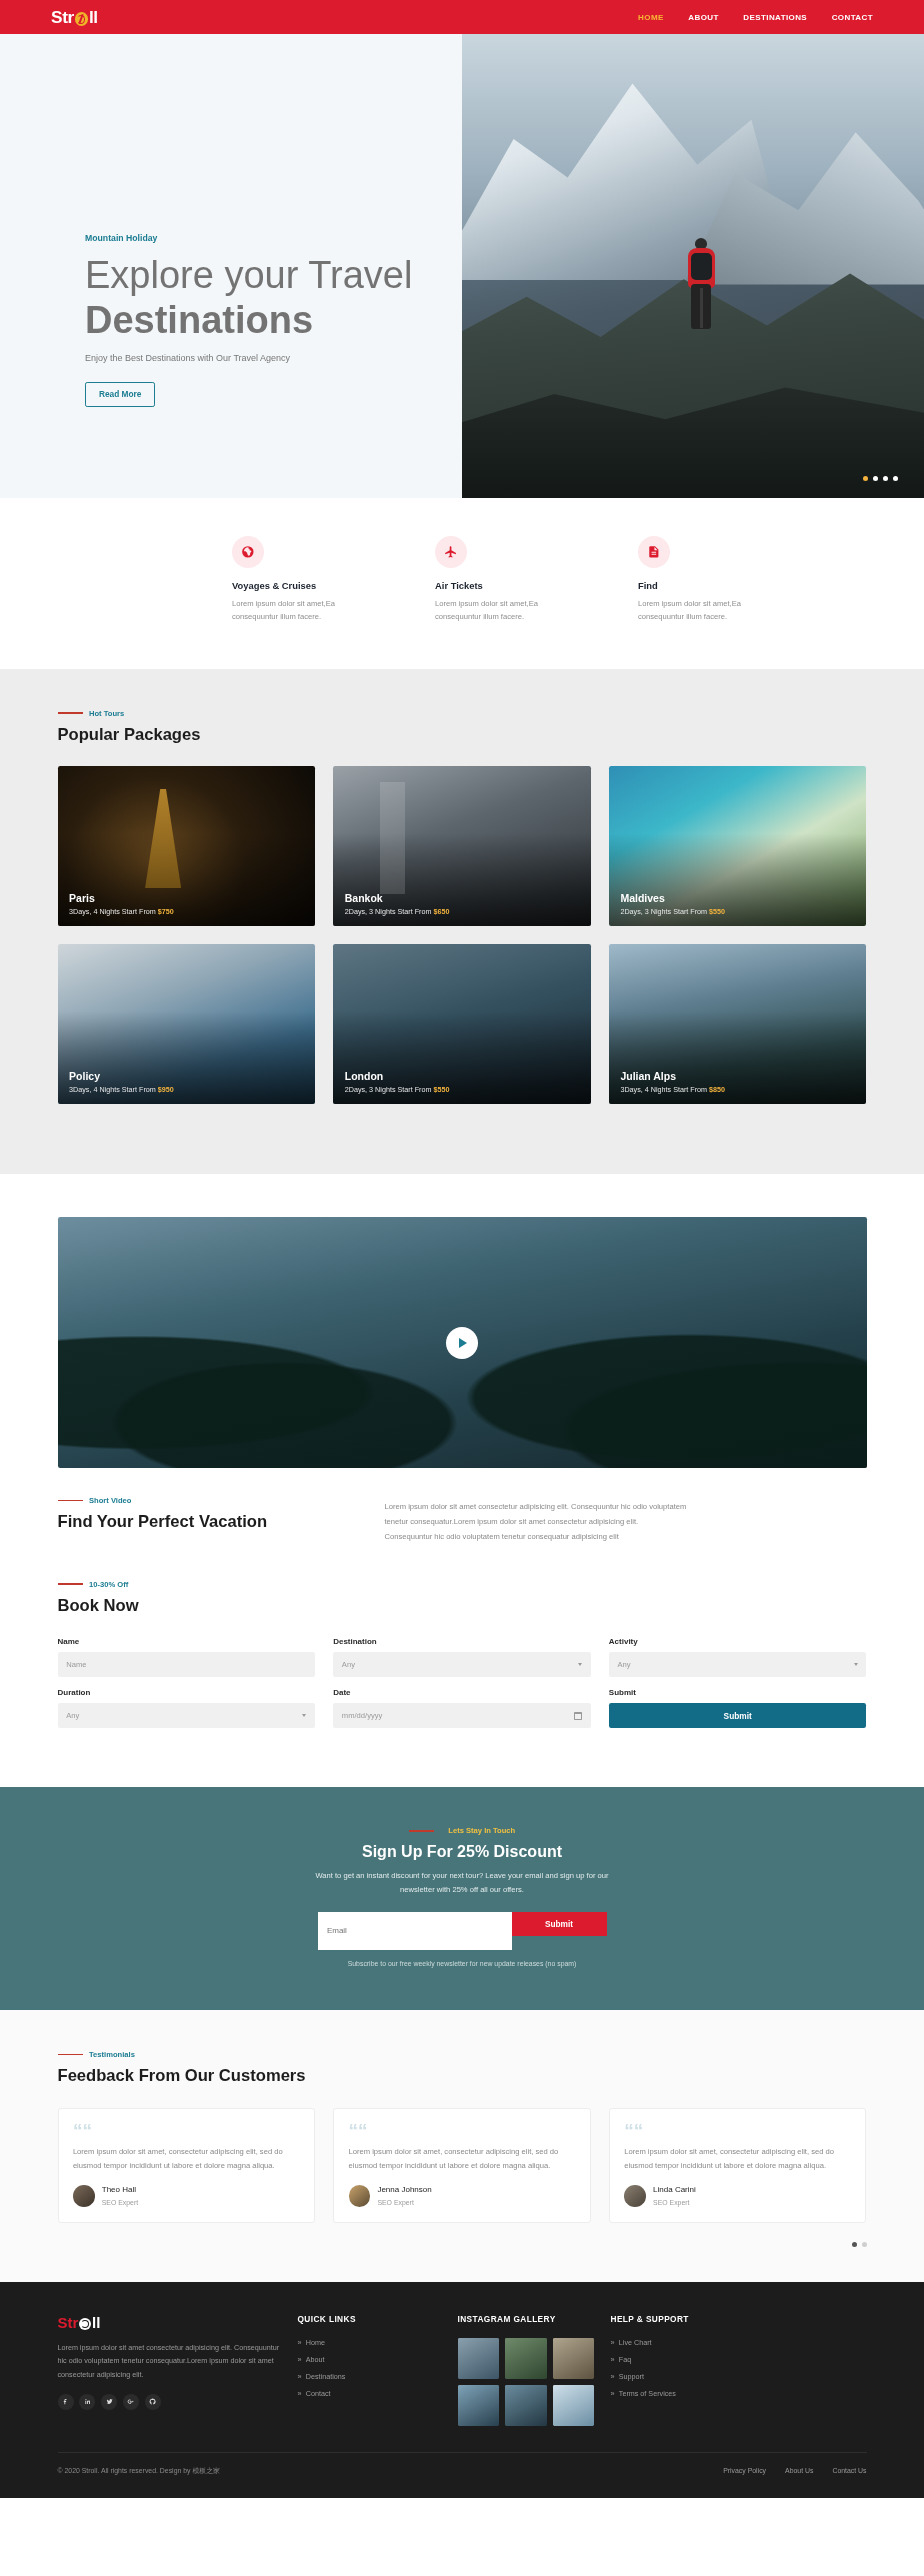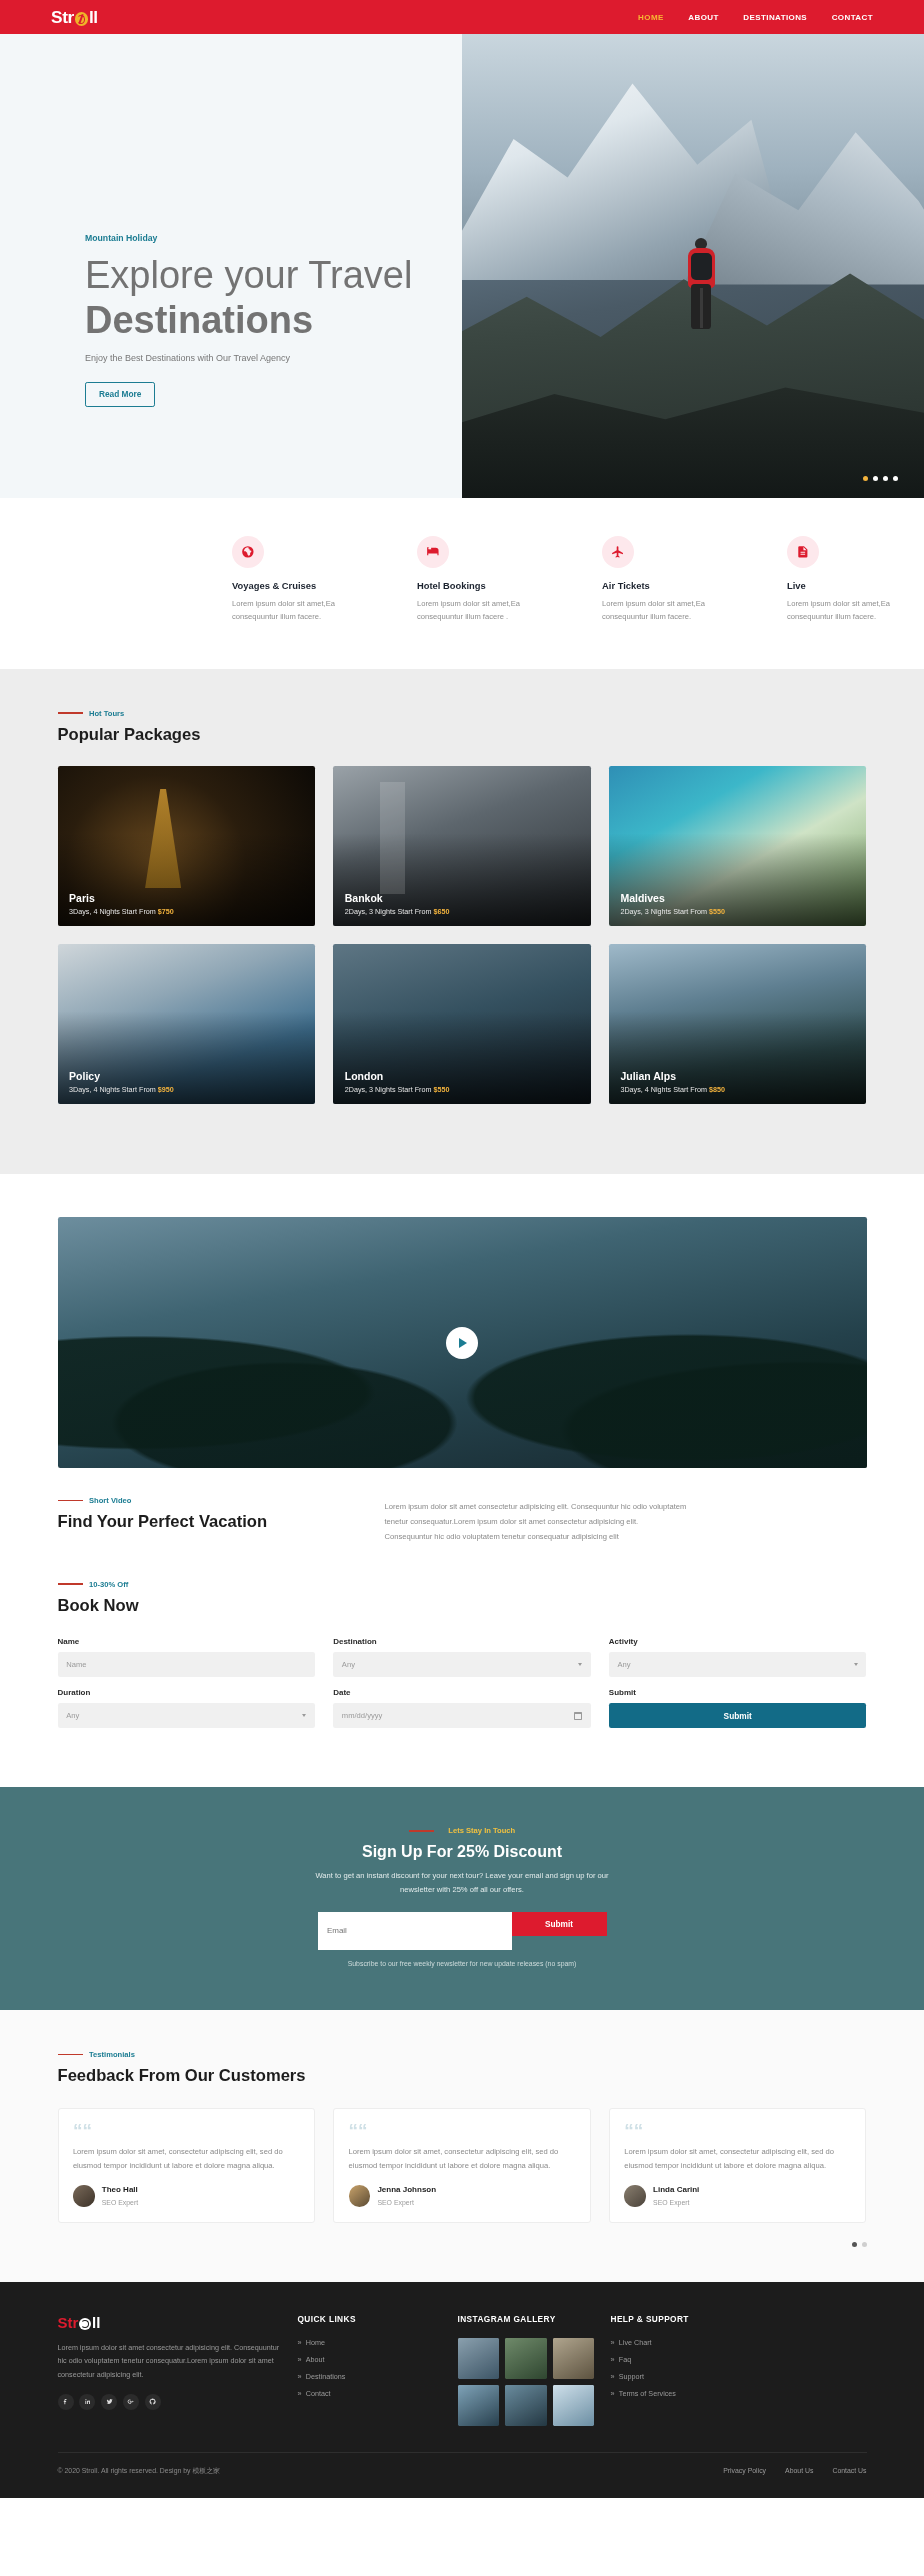--- a/index.html
+++ b/index.html
@@ -185,21 +185,21 @@
   .testi { background:#fafafa; padding:40px 0 35px; }
   .t-grid { display:grid; grid-template-columns:repeat(3,1fr); gap:18px; }
   .t-card { background:#fff; border:0.7px solid #ededed; border-radius:2.9px; padding:16px 14.4px 14.4px; }
   .quote { font-size:19px; color:#cfe0e6; line-height:.6; font-weight:800; display:block; margin-bottom:8.7px; }
   .t-card p.body { font-size:7.6px; line-height:1.85; color:#8a8a8a; margin-bottom:12.3px; }
   .t-person { display:flex; align-items:center; gap:7.2px; }
   .avatar { width:21.7px; height:21.7px; border-radius:50%; flex:none; }
   .a1 { background:linear-gradient(140deg,#7a6a5a,#3c3228); }
   .a2 { background:linear-gradient(140deg,#c9a36b,#5a4a33); }
   .a3 { background:linear-gradient(140deg,#8a7f70,#4a4239); }
-  .t-person h5 { font-size:8px; font-weight:700; color:#1d1d1d; }
+  .t-person h5 { font-size:8px; font-weight:400; color:#1d1d1d; }
   .t-person span { font-size:6.9px; color:#9a9a9a; }
   .t-dots { display:flex; gap:4.3px; justify-content:flex-end; margin-top:19px; }
   .t-dots span { width:5px;height:5px;border-radius:50%;background:#cfcfcf;display:block; }
   .t-dots span.active { background:#555; }
 
   
   .footer { background:#1c1c1c; padding:32.5px 0 21.7px; }
   .f-grid { display:grid; grid-template-columns:224px 144px 137px 1fr; gap:16px; }
   .f-logo { font-size:15px; font-weight:800; color:#dd1b2e; display:flex; align-items:center; margin-bottom:10px; }
   .f-logo .l2 { color:#fff; }
@@ -283,43 +283,33 @@
         <svg viewBox="0 0 24 24">
             <path d="M12 2a10 10 0 1 0 0 20 10 10 0 0 0 0-20zm1 17.9V18l-2-2v-2l-3-3H5.1A8 8 0 0 1 13 4.1V6l2 1v2l3 1v2l-2 2v3z"></path>
           </svg>
       </div>
       <h4>Voyages &amp; Cruises</h4>
       <p>Lorem ipsum dolor sit amet,Ea consequuntur illum facere.</p>
     </div>
     <div class="svc">
       <div class="svc-ico">
         <svg viewBox="0 0 24 24">
-            <path d="M2 6h2v7h16v-3a3 3 0 0 0-3-3h-6v6H4V6H2v12h2v-3h16v3h2v-8a5 5 0 0 0-5-5h-8v3H6a2 2 0 0 1 0-4H2z"></path>
-            <circle cx="7" cy="10" r="2"></circle>
-          </svg>
-      </div>
-      <h4>Hotel Bookings</h4>
-      <p>Lorem ipsum dolor sit amet,Ea consequuntur illum facere .</p>
-    </div>
-    <div class="svc">
-      <div class="svc-ico">
-        <svg viewBox="0 0 24 24">
             <path d="M21 16v-2l-8-5V3.5A1.5 1.5 0 0 0 11.5 2 1.5 1.5 0 0 0 10 3.5V9l-8 5v2l8-2.5V19l-2 1.5V22l3.5-1 3.5 1v-1.5L13 19v-5.5z"></path>
           </svg>
       </div>
       <h4>Air Tickets</h4>
       <p>Lorem ipsum dolor sit amet,Ea consequuntur illum facere.</p>
     </div>
     <div class="svc">
       <div class="svc-ico">
         <svg viewBox="0 0 24 24">
             <path d="M14 2H6a2 2 0 0 0-2 2v16a2 2 0 0 0 2 2h12a2 2 0 0 0 2-2V8zm-1 7V3.5L18.5 9zM8 12h8v1.6H8zm0 3.4h8V17H8z"></path>
           </svg>
       </div>
-      <h4>Live</h4>
+      <h4>Find</h4>
       <p>Lorem ipsum dolor sit amet,Ea consequuntur illum facere.</p>
     </div>
   </div>
 </div>
 
 <div class="packages">
   <div class="wrap">
     <div class="eyebrow">
       <span class="line"></span>
       <span class="txt">Hot Tours</span>

